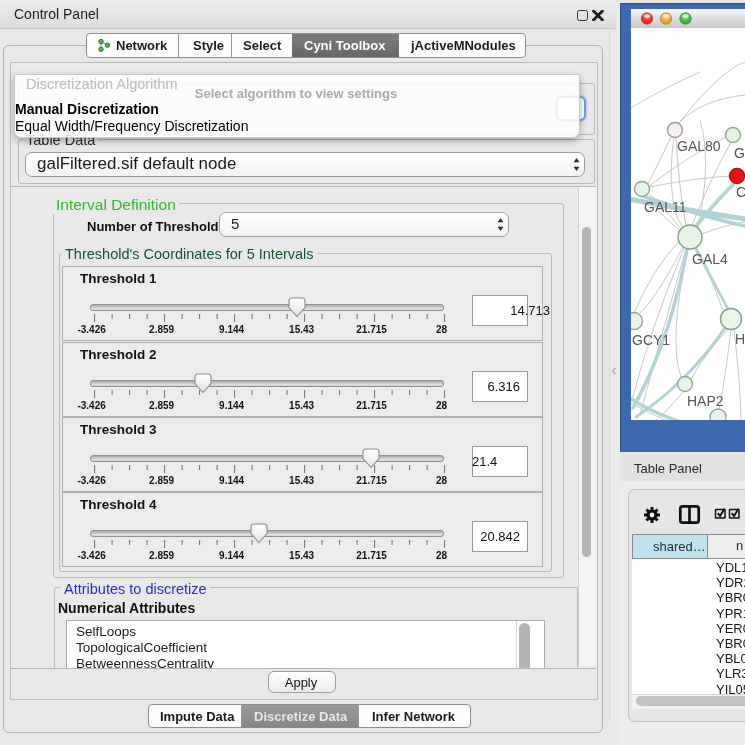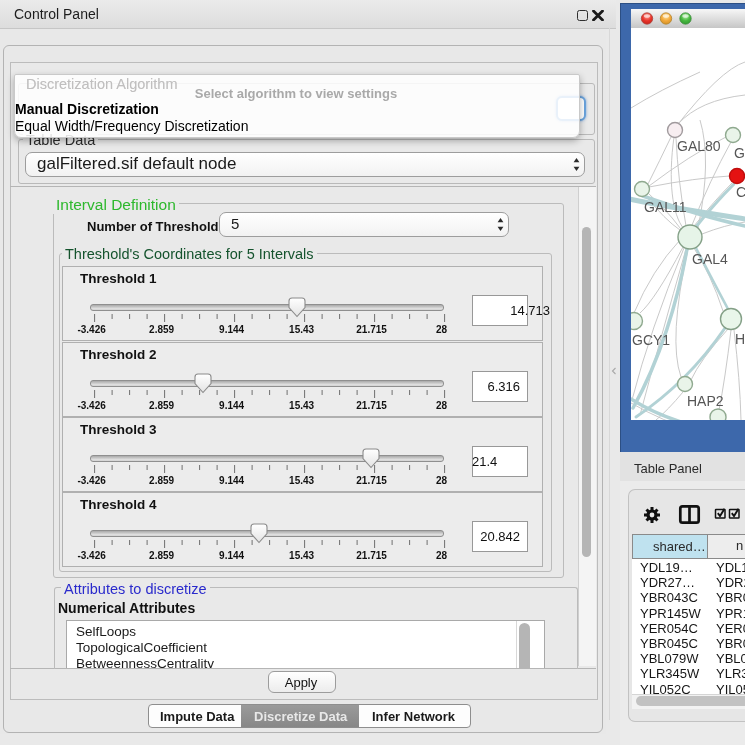--- a/index.html
+++ b/index.html
@@ -20,20 +20,37 @@
 
   <div class="abs" style="left:577px;top:10px;width:9px;height:9px;border:1.6px solid #2e2e2e;border-radius:2.5px;"></div>
   <svg class="abs" style="left:592px;top:10px;" width="12" height="11" viewBox="0 0 12 11">
     <path d="M1.5 1 L10.5 10 M10.5 1 L1.5 10" stroke="#1a1a1a" stroke-width="2.8" fill="none" stroke-linecap="round"></path>
   </svg>
 
   <div class="abs" style="left:3px;top:45px;width:598px;height:686px;background:#e8e8e8;border:1px solid #b3b3b3;border-radius:6px;"></div>
 
   <div class="abs" style="left:10px;top:62px;width:586px;height:636px;background:#e9e9e9;border:1px solid #bcbcbc;"></div>
 
+  <div class="abs" id="toptabs" style="left:86px;top:33px;width:438px;height:23px;background:#fdfdfd;border:1px solid #8e8e8e;border-radius:4px;overflow:hidden;font-size:13px;font-weight:bold;color:#1a1a1a;">
+    <div class="abs" style="left:0;top:0;width:91px;height:23px;border-right:1px solid #999;"></div>
+    <div class="abs" style="left:91px;top:0;width:53px;height:23px;border-right:1px solid #999;"></div>
+    <div class="abs" style="left:144px;top:0;width:61px;height:23px;"></div>
+    <div class="abs" style="left:205px;top:0;width:107px;height:23px;background:linear-gradient(#7d7d7d,#666666);"></div>
+    <svg class="abs" style="left:10px;top:4px;" width="15" height="15" viewBox="0 0 15 15">
+      <path d="M4 3.5 L4 11 M4.5 4 L10 7" stroke="#9c9c9c" stroke-width="1.2" fill="none"></path>
+      <circle cx="4" cy="3.5" r="2.2" fill="#55b155" stroke="#2c7a2c" stroke-width="1"></circle>
+      <circle cx="4" cy="11.2" r="2.2" fill="#55b155" stroke="#2c7a2c" stroke-width="1"></circle>
+      <circle cx="10.5" cy="7.2" r="2.2" fill="#55b155" stroke="#2c7a2c" stroke-width="1"></circle>
+    </svg>
+    <div class="abs" style="left:29px;top:4px;">Network</div>
+    <div class="abs" style="left:106px;top:4px;">Style</div>
+    <div class="abs" style="left:156px;top:4px;">Select</div>
+    <div class="abs" style="left:217px;top:4px;color:#fff;">Cyni Toolbox</div>
+    <div class="abs" style="left:324px;top:4px;">jActiveMNodules</div>
+  </div>
 
   <div class="abs" style="left:18px;top:83px;width:575px;height:50px;border:1px solid #b9b9b9;border-radius:3px;"></div>
   <div class="abs" style="left:23px;top:76px;padding:0 3px;font-size:14.5px;color:#4a4a4a;">Discretization Algorithm</div>
 
   <div class="abs" style="left:556px;top:96px;width:30px;height:25px;background:#fff;border:2px solid #6aa3dc;border-radius:6px;box-shadow:0 0 3px rgba(90,150,220,.8);box-sizing:border-box;"></div>
 
   <div class="abs" style="left:18px;top:139px;width:575px;height:43px;border:1px solid #b9b9b9;border-radius:3px;"></div>
   <div class="abs" style="left:23px;top:132px;background:#e9e9e9;padding:0 3px;font-size:14.5px;color:#2c2c2c;">Table Data</div>
   <div class="abs" style="left:25px;top:152px;width:558px;height:23px;background:linear-gradient(#ffffff,#f2f2f2);border:1px solid #9d9d9d;border-radius:7px;"></div>
   <div class="abs" style="left:37px;top:154px;font-size:17px;color:#1a1a1a;">galFiltered.sif default node</div>
@@ -382,20 +399,19 @@
       <path d="M75.8 9.2 L78 12 L82.5 4.8" stroke-width="1.9"></path>
       <path d="M89.8 9.2 L92 12 L96.5 4.8" stroke-width="1.9"></path>
     </g>
   </svg>
 
   <div class="abs" style="left:632px;top:534px;width:113px;height:160px;overflow:hidden;background:#fff;">
     <div class="abs" style="left:0;top:0;width:74px;height:23px;background:#bfe2ef;border:1px solid #8a8a8a;"></div>
     <div class="abs" style="left:75px;top:0;width:60px;height:23px;background:#ededed;border:1px solid #8a8a8a;"></div>
     <div class="abs" style="left:21px;top:5px;font-size:13px;color:#2a2a2a;">shared…</div>
     <div class="abs" style="left:104px;top:4px;font-size:13px;color:#2a2a2a;">n</div>
-    <div class="abs" style="left:8px;top:26px;font-size:13px;color:#161616;line-height:15.2px;">YDL19…<br>YDR27…<br>YBR043C<br>YPR145W<br>YER054C<br>YBR045C<br>YBL079W<br>YLR345W<br>YIL052C</div>
     <div class="abs" style="left:84px;top:26px;font-size:13px;color:#161616;line-height:15.2px;">YDL194W<br>YDR277C<br>YBR043C<br>YPR145W<br>YER054C<br>YBR045C<br>YBL079W<br>YLR345W<br>YIL052C</div>
   </div>
 
   <div class="abs" style="left:632px;top:694px;width:113px;height:14px;background:#f2f2f2;border-top:1px solid #d5d5d5;"></div>
   <div class="abs" style="left:636px;top:696px;width:114px;height:10px;background:#c2c2c2;border-radius:5px;"></div>
 
 </div>
 
 </body></html>

